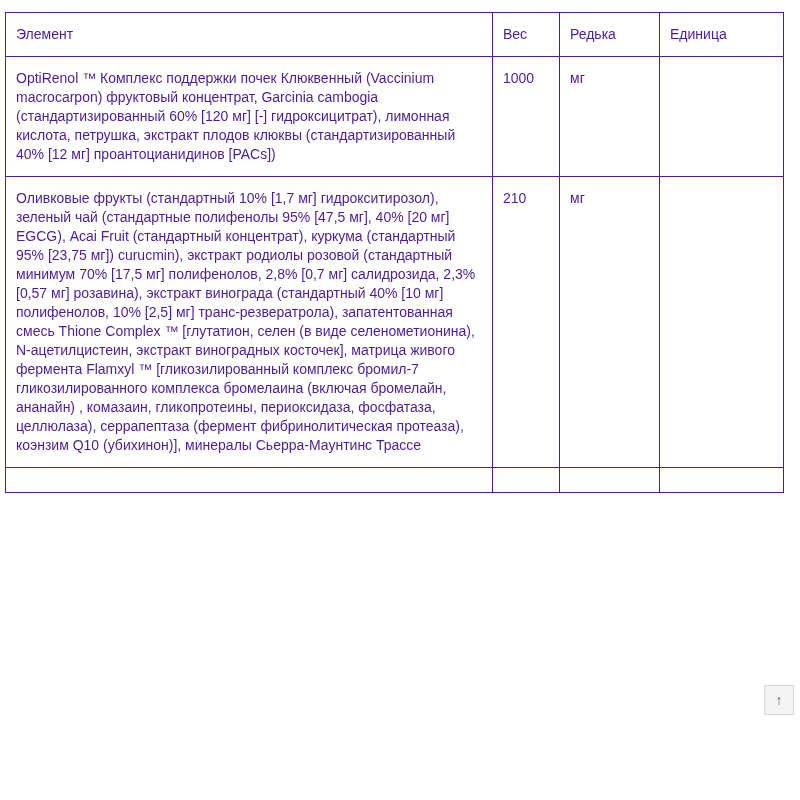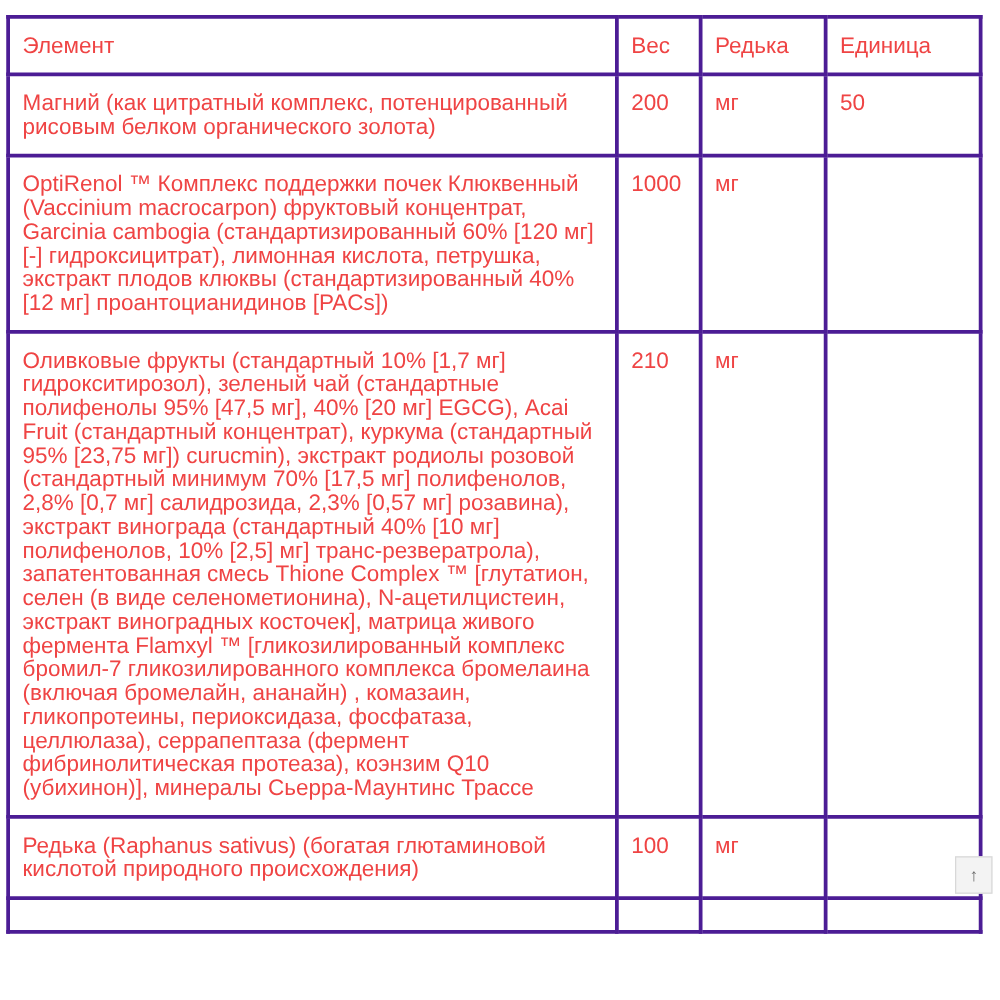--- a/index.html
+++ b/index.html
@@ -22,26 +22,26 @@
     box-sizing: border-box;
     padding: 12px 0 0 0;
   }
   table.nutrition {
     border-collapse: collapse;
     width: 778px;
     margin-left: 5px;
     table-layout: fixed;
   }
   table.nutrition td {
-    border: 3px solid #4c1d95;
+    border: 1px solid #4c1d95;
     vertical-align: top;
     padding: 12px 10px 12px 10px;
-    font-size: 18px;
+    font-size: 14px;
     line-height: 19px;
-    color: #ef4444;
+    color: #4c1d95;
     word-wrap: break-word;
   }
   
   col.c-element { width: 487px; }
   col.c-weight  { width: 67px; }
   col.c-unit    { width: 100px; }
   col.c-percent { width: 124px; }
 
   td.head {
     padding-top: 20px;
@@ -91,48 +91,36 @@
       <tr>
         <td class="head">Элемент</td>
         <td class="head">Вес</td>
         <td class="head">Редька</td>
         <td class="head">Единица</td>
       </tr>
 
 
 
 
-      <tr>
-        <td>Магний (как цитратный комплекс, потенцированный рисовым белком органического золота)</td>
-        <td>200</td>
-        <td>мг</td>
-        <td>50</td>
-      </tr>
 
       <tr>
         <td class="tall-cell">OptiRenol ™ Комплекс поддержки почек
 Клюквенный (Vaccinium macrocarpon) фруктовый концентрат, Garcinia cambogia (стандартизированный 60% [120 мг] [-] гидроксицитрат), лимонная кислота, петрушка, экстракт плодов клюквы (стандартизированный 40% [12 мг] проантоцианидинов [PACs])</td>
         <td>1000</td>
         <td>мг</td>
         <td></td>
       </tr>
 
       <tr>
         <td class="tall-cell">Оливковые фрукты (стандартный 10% [1,7 мг] гидрокситирозол), зеленый чай (стандартные полифенолы 95% [47,5 мг], 40% [20 мг] EGCG), Acai Fruit (стандартный концентрат), куркума (стандартный 95% [23,75 мг]) curucmin), экстракт родиолы розовой (стандартный минимум 70% [17,5 мг] полифенолов, 2,8% [0,7 мг] салидрозида, 2,3% [0,57 мг] розавина), экстракт винограда (стандартный 40% [10 мг] полифенолов, 10% [2,5] мг] транс-резвератрола), запатентованная смесь Thione Complex ™ [глутатион, селен (в виде селенометионина), N-ацетилцистеин, экстракт виноградных косточек], матрица живого фермента Flamxyl ™ [гликозилированный комплекс бромил-7 гликозилированного комплекса бромелаина (включая бромелайн, ананайн) , комазаин, гликопротеины, периоксидаза, фосфатаза, целлюлаза), серрапептаза (фермент фибринолитическая протеаза), коэнзим Q10 (убихинон)], минералы Сьерра-Маунтинс Трассе</td>
         <td>210</td>
         <td>мг</td>
         <td></td>
       </tr>
 
-      <tr>
-        <td>Редька (Raphanus sativus) (богатая глютаминовой кислотой природного происхождения)</td>
-        <td>100</td>
-        <td>мг</td>
-        <td></td>
-      </tr>
 
       <tr>
         <td></td>
         <td></td>
         <td></td>
         <td></td>
       </tr>
     </tbody>
   </table>
 

